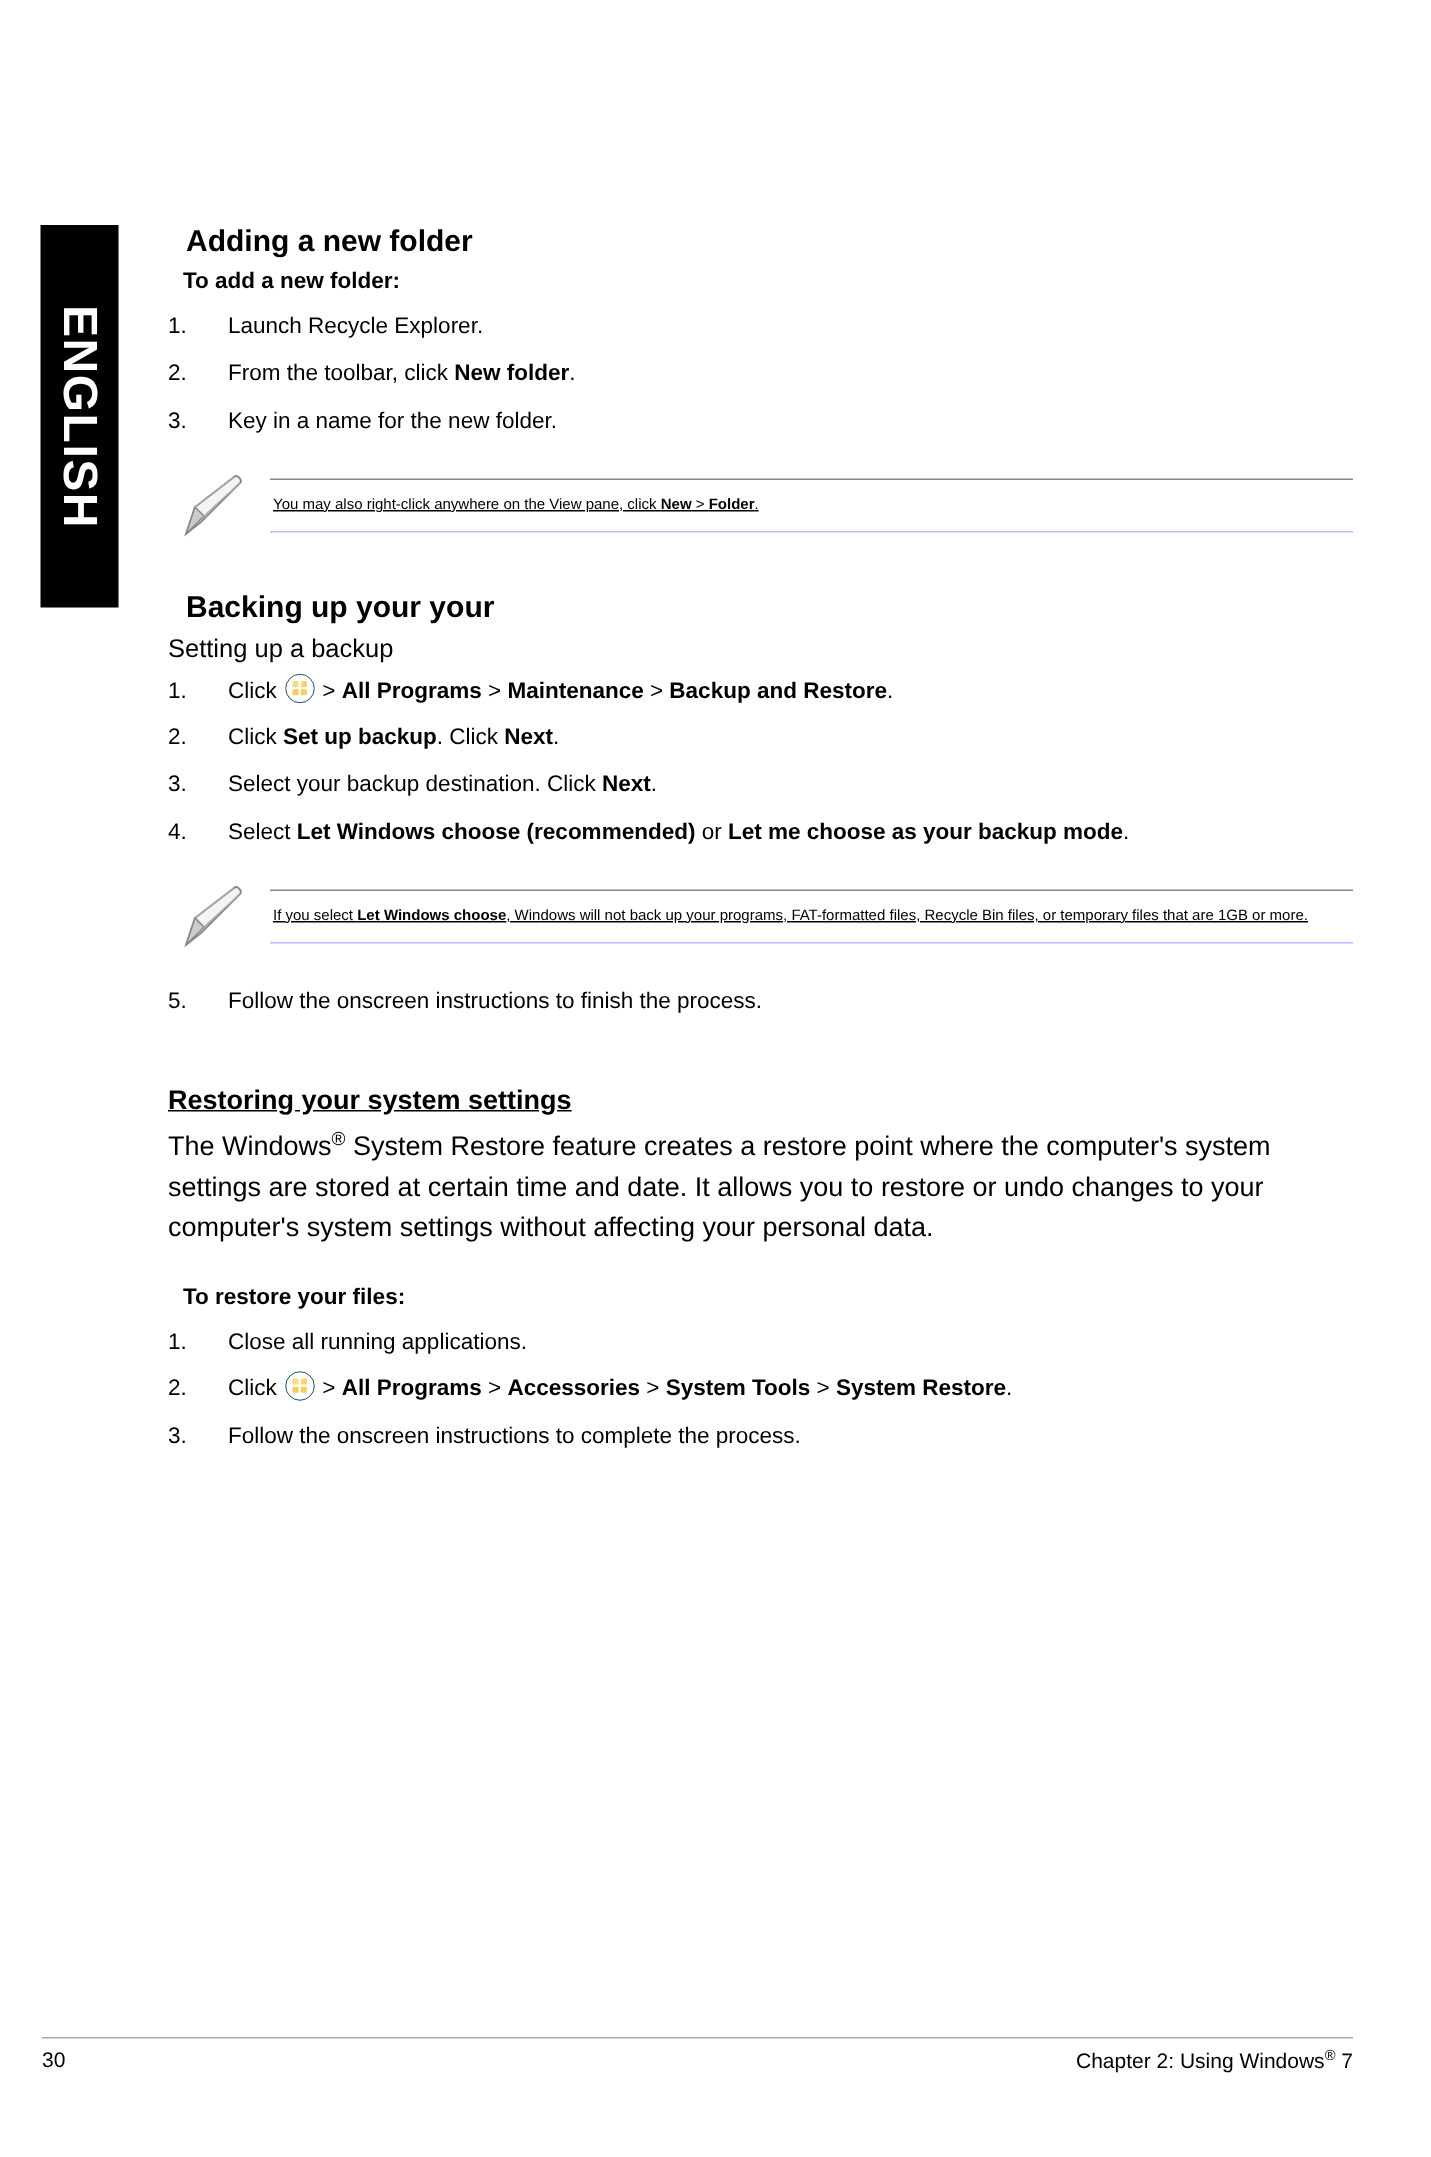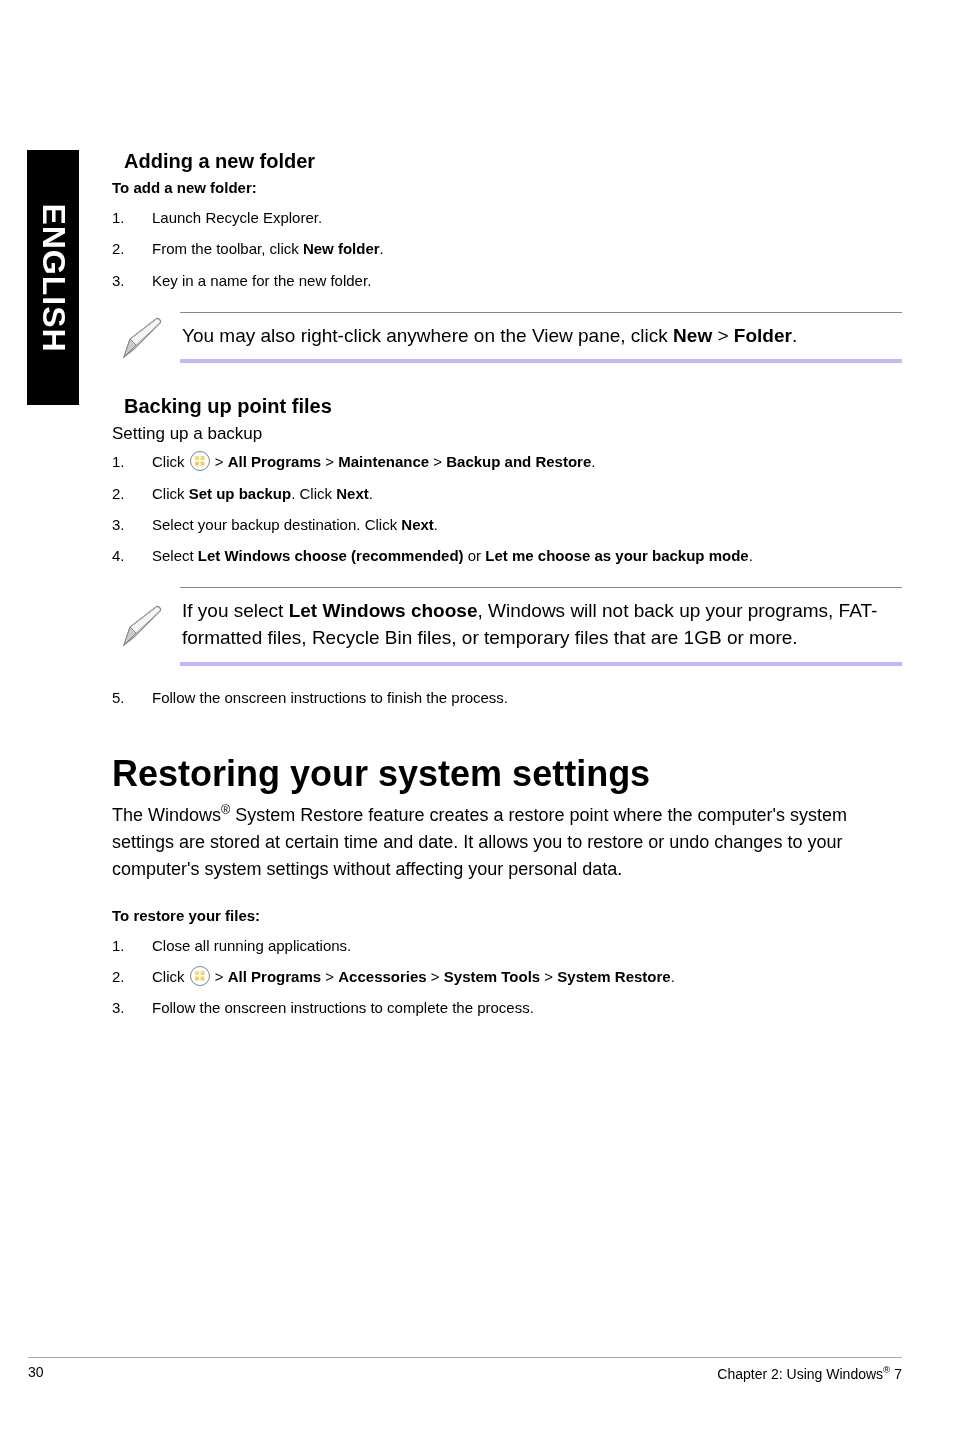--- a/index.html
+++ b/index.html
@@ -38,33 +38,34 @@
     left: 112px;
     top: 150px;
     width: 790px;
   }
   h2.section {
     font-size: 20px;
     font-weight: bold;
     margin: 0 0 6px 12px;
   }
   h2.big-section {
-    font-size: 36px;
+    font-size: 18px;
     font-weight: bold;
     margin: 38px 0 6px 0;
+    text-decoration: underline;
   }
   h3.sub {
     font-size: 17px;
     font-weight: normal;
     margin: 6px 0 4px 0;
   }
   .bold-line {
     font-weight: bold;
     font-size: 15px;
-    margin: 2px 0 8px 0;
+    margin: 2px 0 8px 10px;
   }
   ol.steps {
     list-style: none;
     padding: 0;
     margin: 0 0 8px 0;
   }
   ol.steps li {
     font-size: 15px;
     line-height: 1.55;
     padding: 2px 0 6px 40px;
@@ -88,24 +89,25 @@
   .note-icon {
     width: 50px;
     height: 50px;
     flex: 0 0 50px;
     margin-right: 12px;
     margin-left:6px;
   }
   .note-text-wrap {
     flex: 1;
     border-top: 1px solid #888;
-    border-bottom: 4px solid #c4b5fd;
+    border-bottom: 1px solid #c4b5fd;
     padding: 10px 2px;
-    font-size: 19px;
+    font-size: 10px;
     line-height: 1.4;
+    text-decoration: underline;
   }
   .gap { height: 26px; }
   .gap-small { height: 12px; }
   .start-orb {
     display: inline-block;
     width: 20px;
     height: 20px;
     vertical-align: -4px;
     margin: 0 1px;
   }
@@ -144,21 +146,21 @@
     <svg class="note-icon" viewBox="0 0 50 50">
       <path d="M6 44 L12 26 L38 6 C40 4 44 8 42 10 L16 36 Z" fill="#f4f4f4" stroke="#888" stroke-width="1.2"></path>
       <path d="M6 44 L12 26 L18 32 Z" fill="#ccc" stroke="#888" stroke-width="1"></path>
       <path d="M12 26 L38 6 M18 32 L42 10" stroke="#aaa" stroke-width="1" fill="none"></path>
     </svg>
     <div class="note-text-wrap">You may also right-click anywhere on the View pane, click <b>New</b> &gt; <b>Folder</b>.</div>
   </div>
 
   <div class="gap"></div>
 
-  <h2 class="section">Backing up point files</h2>
+  <h2 class="section">Backing up your your</h2>
   <h3 class="sub">Setting up a backup</h3>
   <ol class="steps">
     <li><span class="num">1.</span><span>Click <svg class="start-orb" viewBox="0 0 20 20">
             <circle cx="10" cy="10" r="9.5" fill="url(#orbGrad)" stroke="#0a3a5a" stroke-width="0.6"></circle>
             <g fill="#f5c94a" opacity="0.9">
               <rect x="5" y="5" width="4" height="4" rx="0.5"></rect>
               <rect x="10.5" y="5" width="4" height="4" rx="0.5"></rect>
               <rect x="5" y="10.5" width="4" height="4" rx="0.5"></rect>
               <rect x="10.5" y="10.5" width="4" height="4" rx="0.5"></rect>
             </g>

